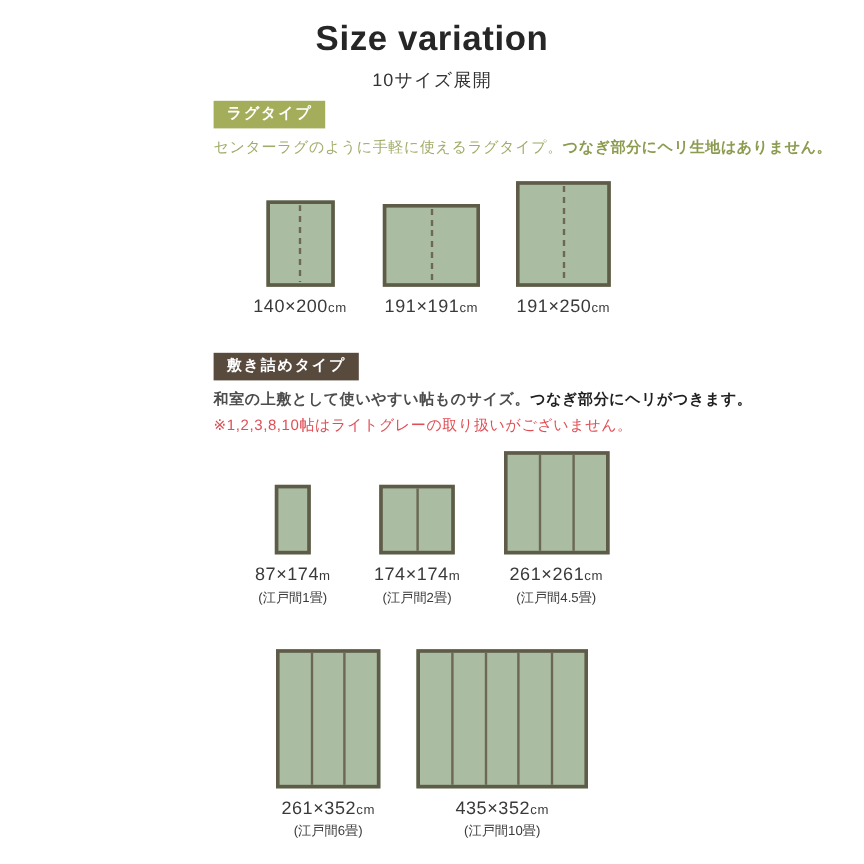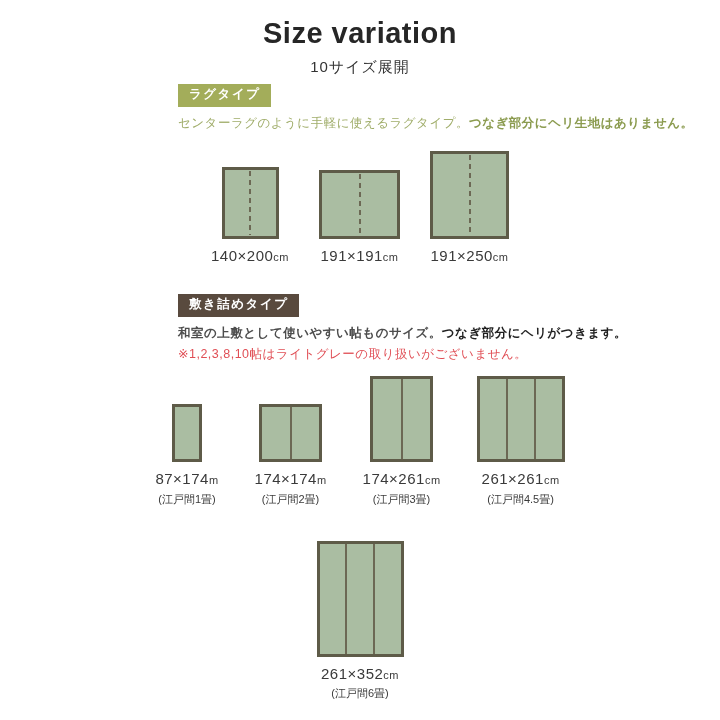--- a/index.html
+++ b/index.html
@@ -121,43 +121,46 @@
         </div>
         <div class="rug-col">
           <div class="rug" style="width: 63px; height: 58px;">
             <div class="panel"></div>
             <div class="panel"></div>
           </div>
           <div class="size-label"><span>174×174</span><span class="unit">m</span></div>
           <div class="tatami-label">(江戸間2畳)</div>
         </div>
         <div class="rug-col">
-          <div class="rug" style="width: 63px; height: 86px;">
-            <div class="panel"></div>
-            <div class="panel"></div>
-          </div>
-          <div class="size-label"><span>174×261</span><span class="unit">cm</span></div>
-          <div class="tatami-label">(江戸間3畳)</div>
-        </div>
-        <div class="rug-col">
           <div class="rug" style="width: 88px; height: 86px;">
             <div class="panel"></div>
             <div class="panel"></div>
             <div class="panel"></div>
           </div>
           <div class="size-label"><span>261×261</span><span class="unit">cm</span></div>
           <div class="tatami-label">(江戸間4.5畳)</div>
         </div>
       </div>
     <div class="rug-row row-spread-b">
         <div class="rug-col">
           <div class="rug" style="width: 87px; height: 116px;">
             <div class="panel"></div>
             <div class="panel"></div>
             <div class="panel"></div>
           </div>
           <div class="size-label"><span>261×352</span><span class="unit">cm</span></div>
           <div class="tatami-label">(江戸間6畳)</div>
         </div>
+        <div class="rug-col">
+          <div class="rug" style="width: 143px; height: 116px;">
+            <div class="panel"></div>
+            <div class="panel"></div>
+            <div class="panel"></div>
+            <div class="panel"></div>
+            <div class="panel"></div>
+          </div>
+          <div class="size-label"><span>435×352</span><span class="unit">cm</span></div>
+          <div class="tatami-label">(江戸間10畳)</div>
+        </div>
       </div>
   </section>
 
 </div>
 
 </body></html>

